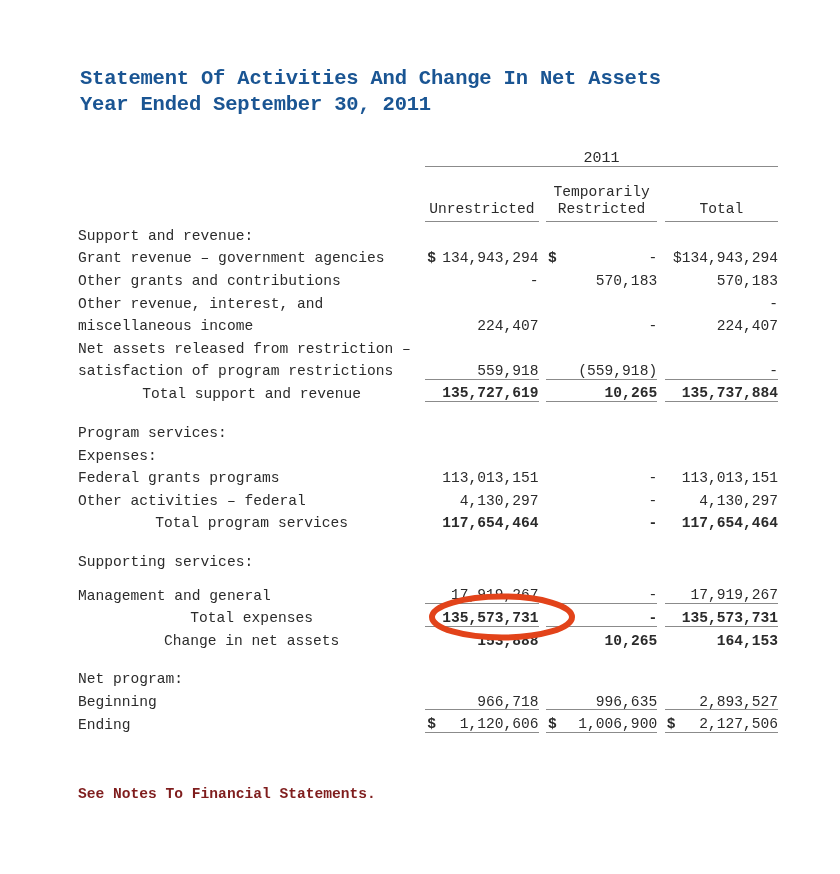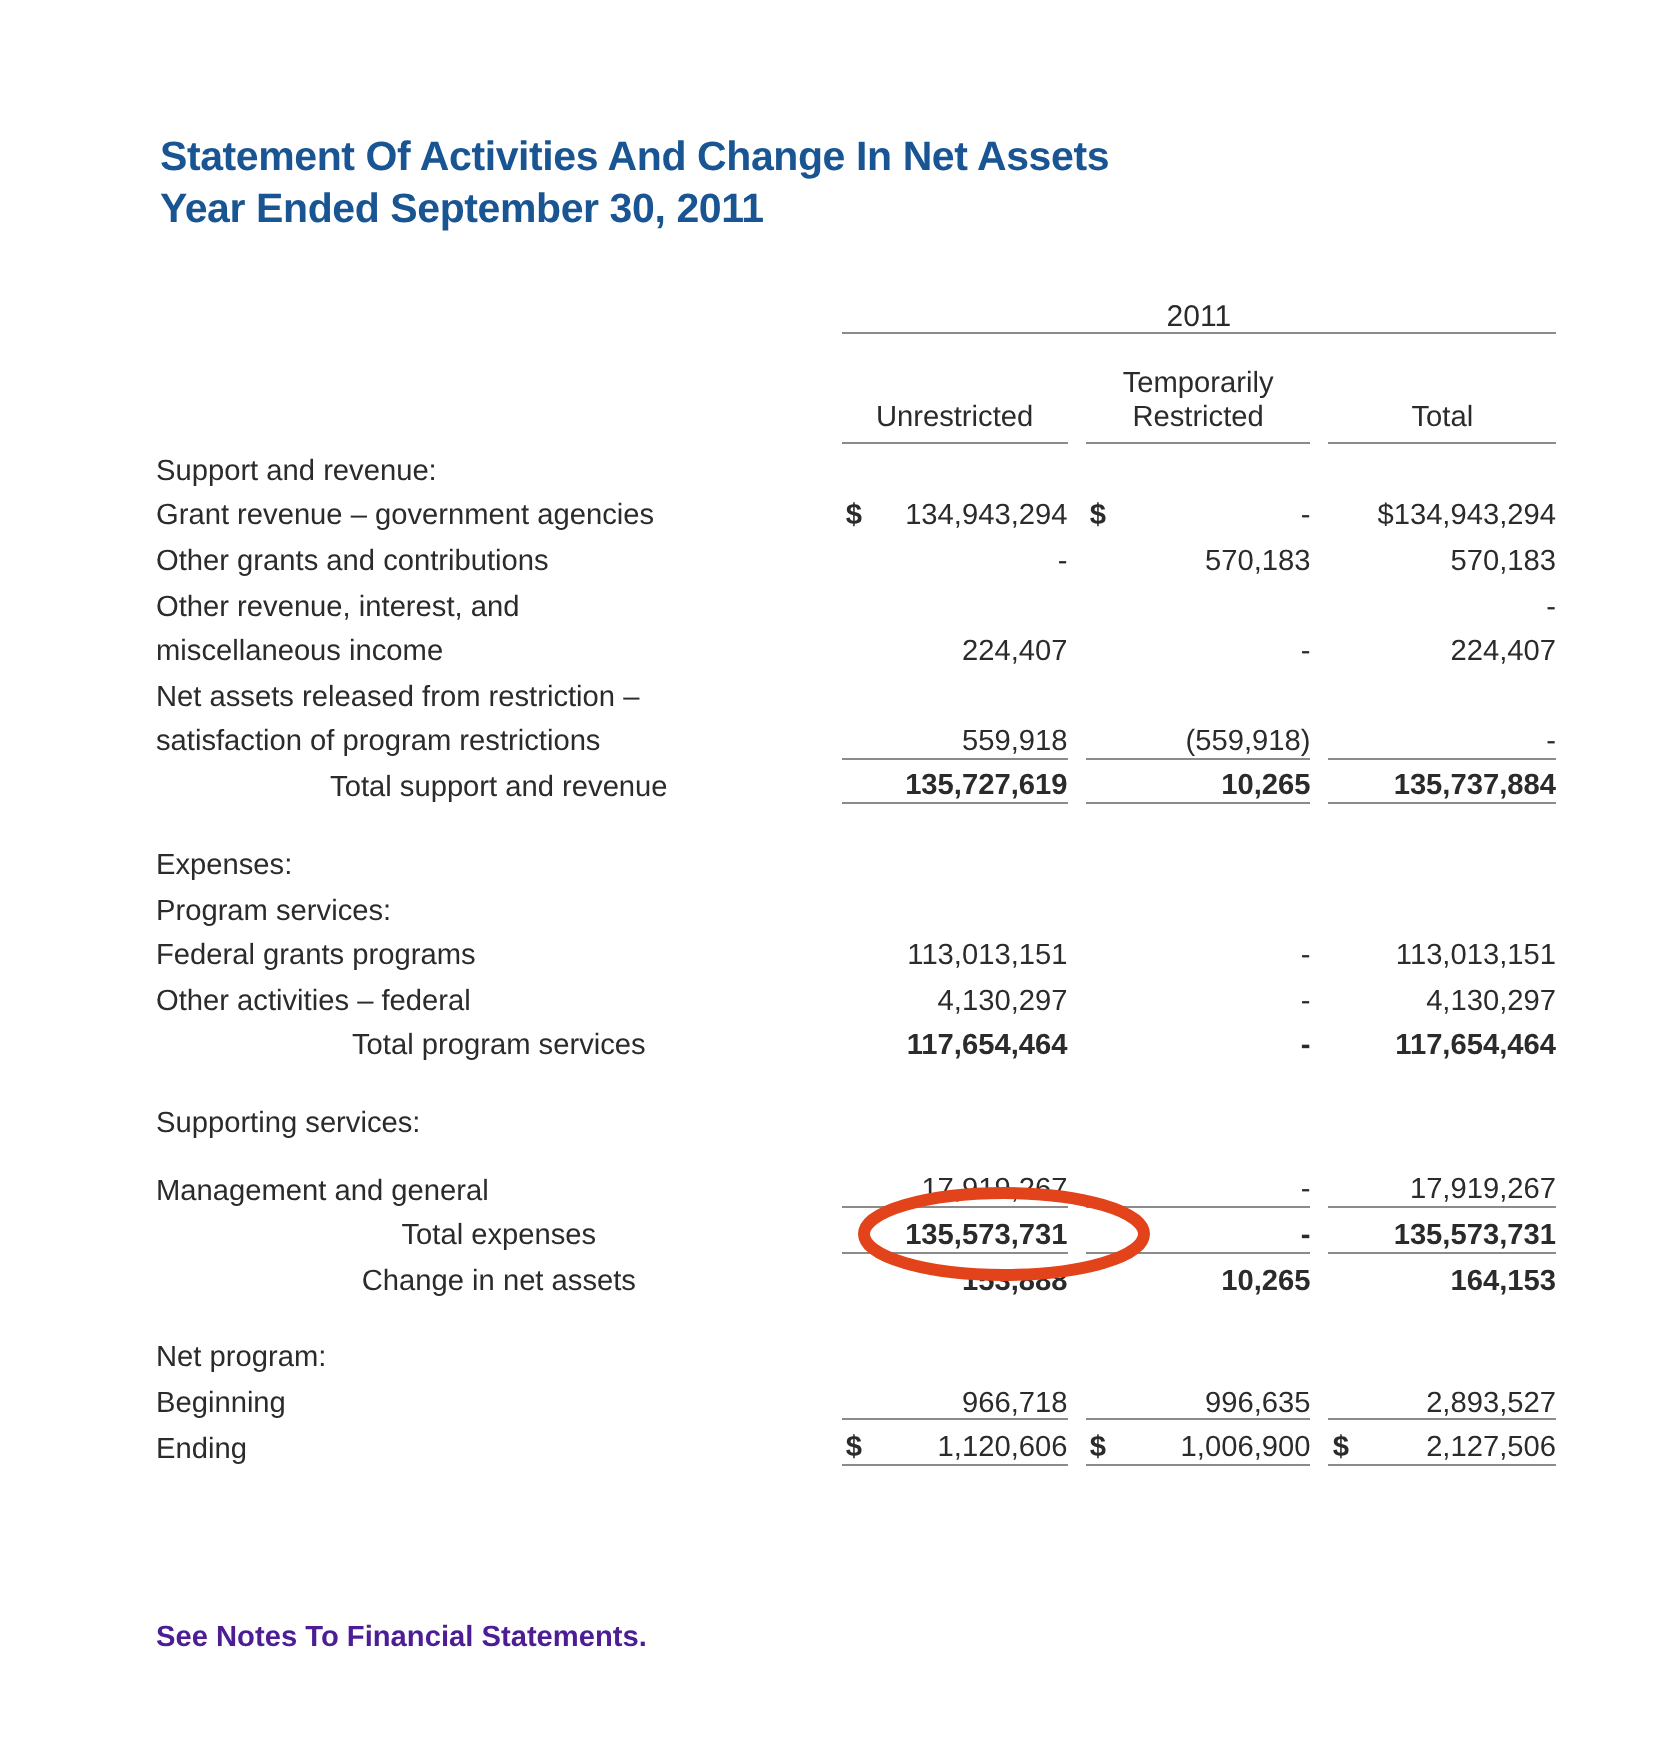--- a/index.html
+++ b/index.html
@@ -15,20 +15,21 @@
     position: relative;
     overflow: hidden;
   }
 
   #page {
     position: absolute;
     left: 0; top: 0;
     width: 780px;
     height: 874px;
     background: #ffffff;
+    font-family: Liberation Mono, monospace;
   }
 
   
   #title-block {
     position: absolute;
     left: 80px;
     top: 66px;
     width: 640px;
   }
   #title-block .tline {
@@ -110,22 +111,21 @@
   }
   .hdr-rule td { height: 2px; }
 
   
   #footer-note {
     position: absolute;
     left: 78px;
     top: 786px;
     font-size: 14.6px;
     font-weight: bold;
-    color: #4c1d95;
-    margin-top: 25px;
+    color: #7f1d1d;
   }
 
   
   #highlight-ellipse {
     position: absolute;
     left: 428px;
     top: 593px;
     width: 148px;
     height: 48px;
     pointer-events: none;
@@ -237,34 +237,34 @@
           <td class="num ul" style="font-weight: bold;"><span>135,727,619</span></td>
           <td></td>
           <td class="num ul" style="font-weight: bold;"><span>10,265</span></td>
           <td></td>
           <td class="num ul" style="font-weight: bold;"><span>135,737,884</span></td>
         </tr>
         <tr class="r-sp">
           <td colspan="6" style="height: 16px;"></td>
         </tr>
         <tr class="r">
+          <td class="lv1">Program services:</td>
+          <td class="num"><span></span></td>
+          <td></td>
+          <td class="num"><span></span></td>
+          <td></td>
+          <td class="num"><span></span></td>
+        </tr>
+        <tr class="r">
           <td class="lv0">Expenses:</td>
           <td></td>
           <td></td>
           <td></td>
           <td></td>
           <td></td>
-        </tr>
-        <tr class="r">
-          <td class="lv1">Program services:</td>
-          <td class="num"><span></span></td>
-          <td></td>
-          <td class="num"><span></span></td>
-          <td></td>
-          <td class="num"><span></span></td>
         </tr>
         <tr class="r">
           <td class="lv2">Federal grants programs</td>
           <td class="num"><span>113,013,151</span></td>
           <td></td>
           <td class="num dash"><span>-</span></td>
           <td></td>
           <td class="num"><span>113,013,151</span></td>
         </tr>
         <tr class="r">

